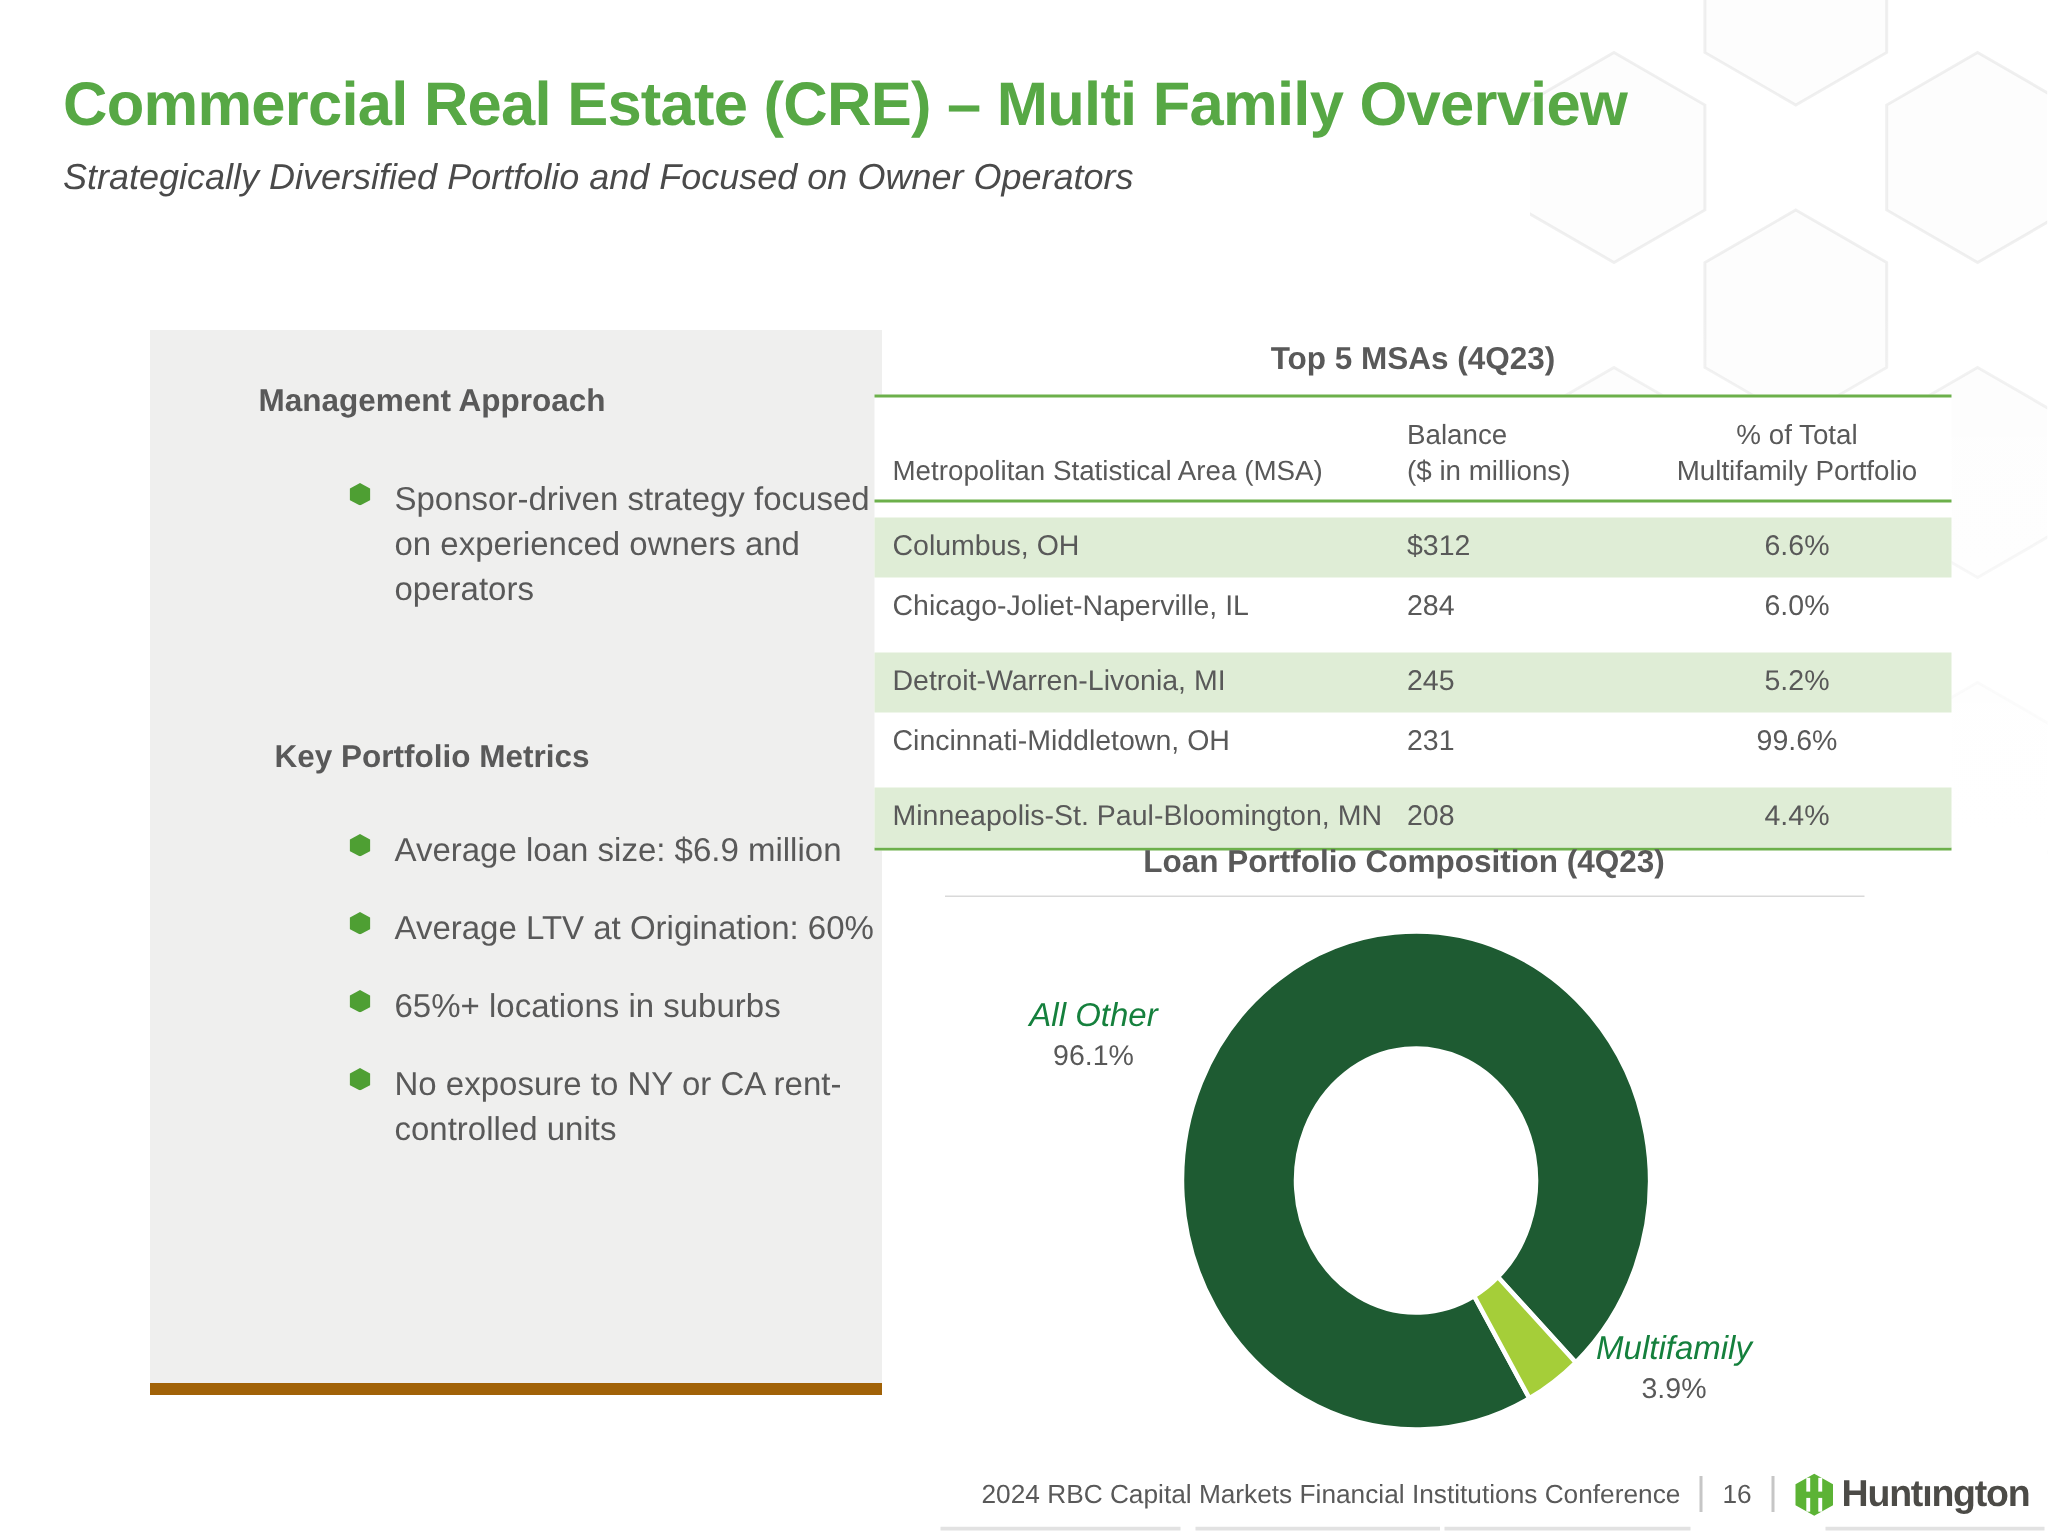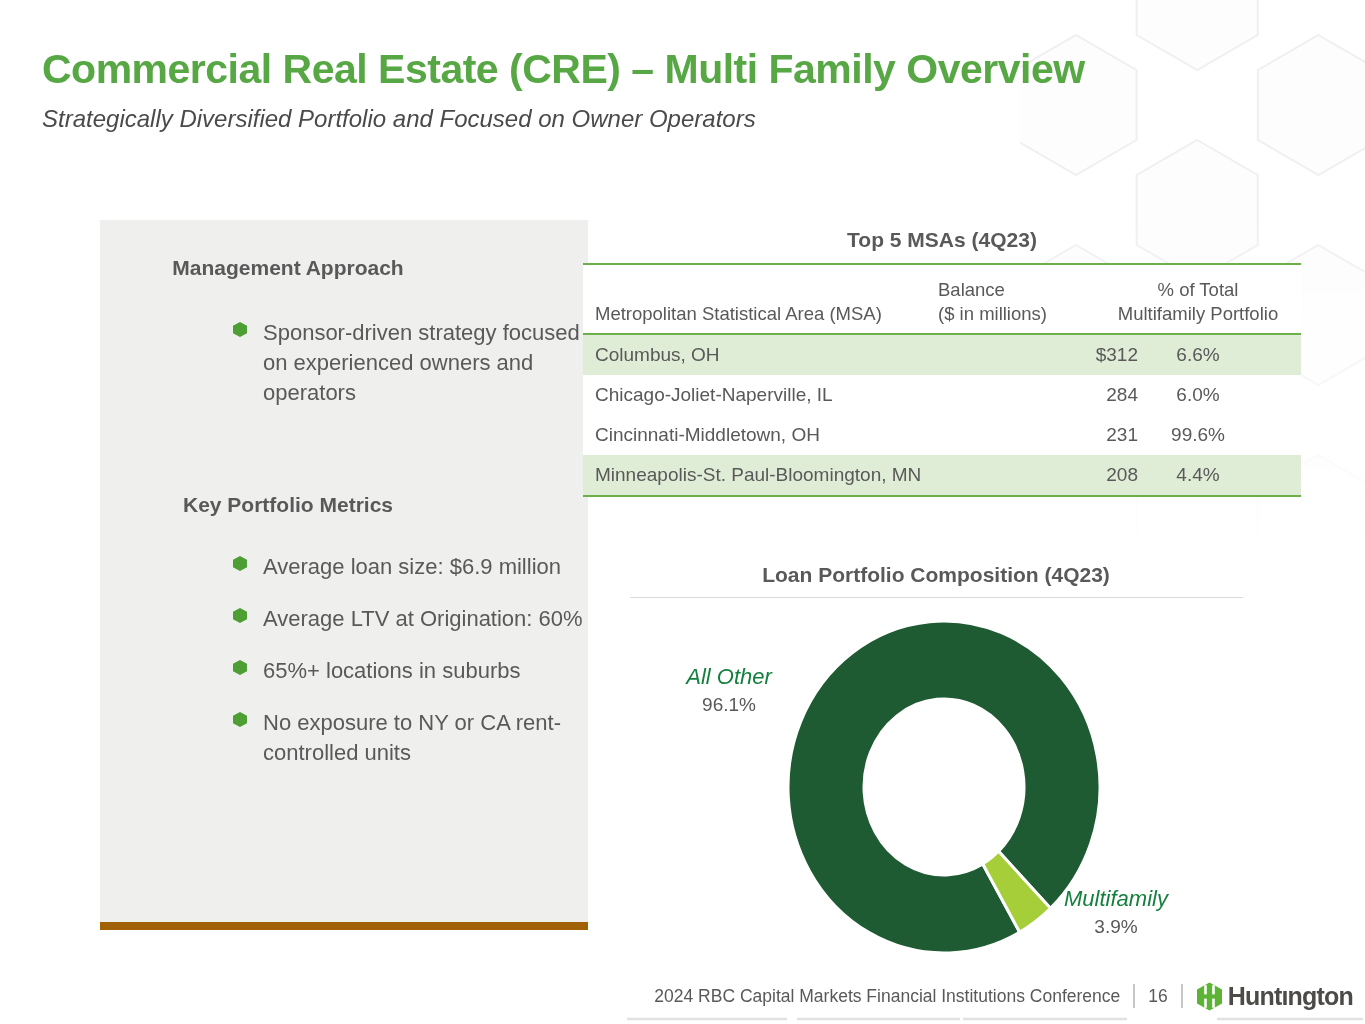--- a/index.html
+++ b/index.html
@@ -45,23 +45,23 @@
   
   .msa-block{position:absolute;left:583px;top:228px;width:718px;z-index:1;background:transparent;}
   .msa-title{width:718px;text-align:center;font-size:21px;font-weight:bold;color:#595959;}
   .msa-table{position:relative;margin-top:11px;width:718px;background:#ffffff;
     border-top:2px solid #6CB04B;border-bottom:2px solid #6CB04B;}
   .t-header{position:relative;height:68px;border-bottom:2px solid #6CB04B;font-size:18.5px;line-height:24px;}
   .t-header .c1{position:absolute;left:12px;bottom:7px;}
   .t-header .c2{position:absolute;left:355px;bottom:7px;width:200px;}
   .t-header .c3{position:absolute;left:515px;bottom:7px;width:200px;text-align:center;}
   .t-row{position:relative;height:40px;line-height:40px;font-size:19px;}
-  .t-row.shaded{background:#DFEDD6;}
+  .t-row.shaded{background:#DFEDD6;margin-top:10px;}
   .t-row .c1{position:absolute;left:12px;}
-  .t-row .c2{position:absolute;left:355px;width:200px;text-align:right;}
+  .t-row .c2{position:absolute;left:355px;width:200px;text-align:left;}
   .t-row .c3{position:absolute;left:515px;width:200px;text-align:center;}
   
   .chart-title{
     position:absolute;left:628px;top:563px;width:616px;text-align:center;
     font-size:21px;font-weight:bold;color:#595959;z-index:1;
   }
   .chart-title-rule{position:absolute;left:630px;top:597px;width:613px;height:1px;background:#d9d9d9;z-index:1;}
   #donut-svg{position:absolute;left:784px;top:617px;z-index:1;}
   .slice-label{position:absolute;z-index:2;text-align:center;}
   .slice-label .name{font-size:22px;font-weight:normal;font-style:italic;color:#15803d;display:block;}
@@ -162,20 +162,25 @@
     <div class="t-row shaded">
       <span class="c1">Columbus, OH</span>
       <span class="c2">$312</span>
       <span class="c3">6.6%</span>
     </div>
     <div class="t-row">
       <span class="c1">Chicago-Joliet-Naperville, IL</span>
       <span class="c2">284</span>
       <span class="c3">6.0%</span>
     </div>
+    <div class="t-row shaded">
+      <span class="c1">Detroit-Warren-Livonia, MI</span>
+      <span class="c2">245</span>
+      <span class="c3">5.2%</span>
+    </div>
     <div class="t-row">
       <span class="c1">Cincinnati-Middletown, OH</span>
       <span class="c2">231</span>
       <span class="c3">99.6%</span>
     </div>
     <div class="t-row shaded">
       <span class="c1">Minneapolis-St. Paul-Bloomington, MN</span>
       <span class="c2">208</span>
       <span class="c3">4.4%</span>
     </div>

